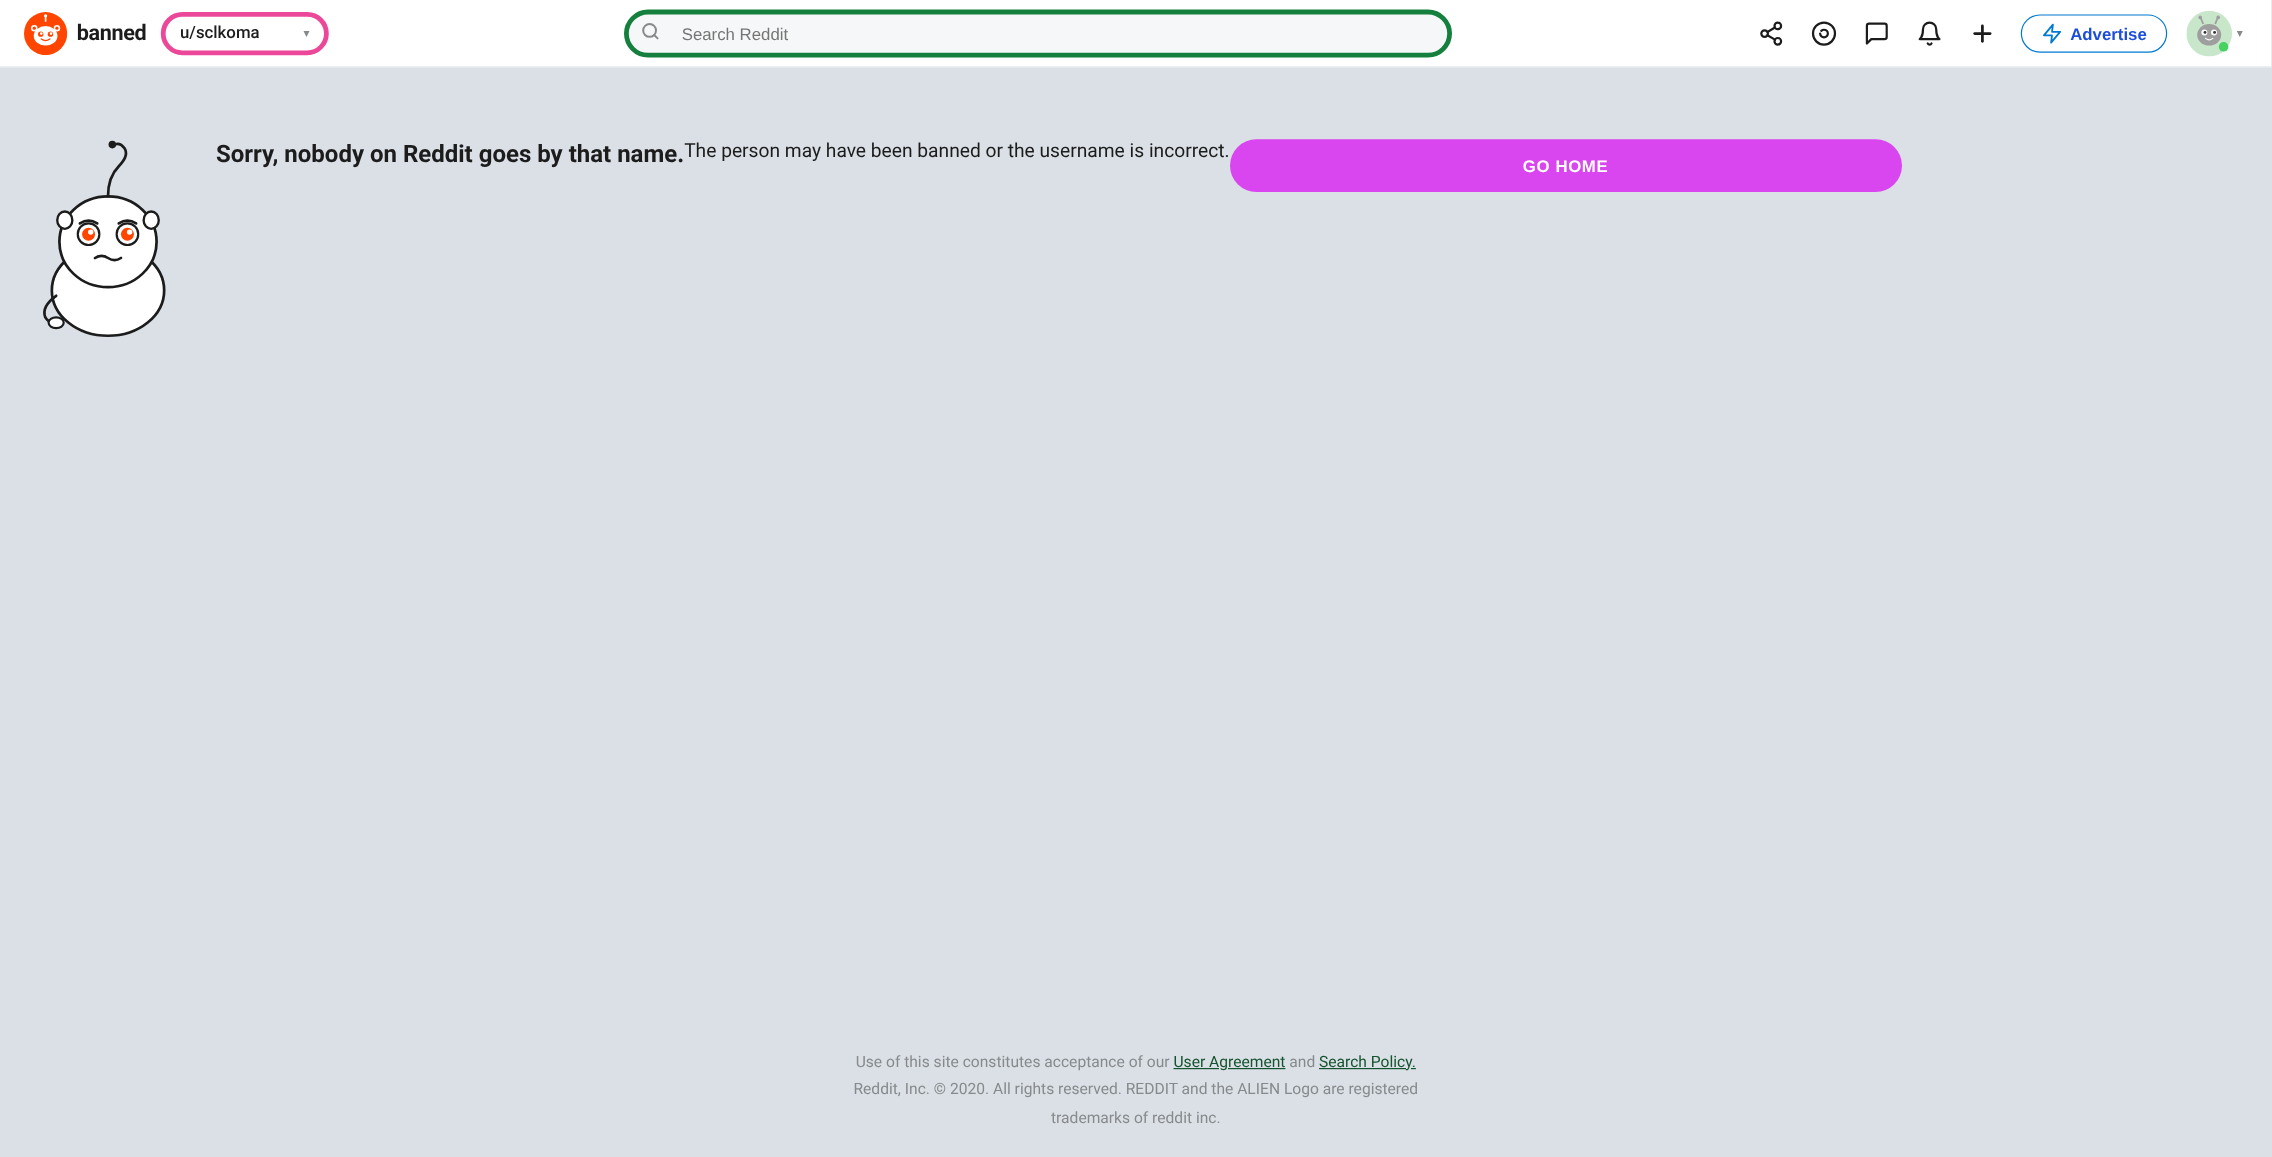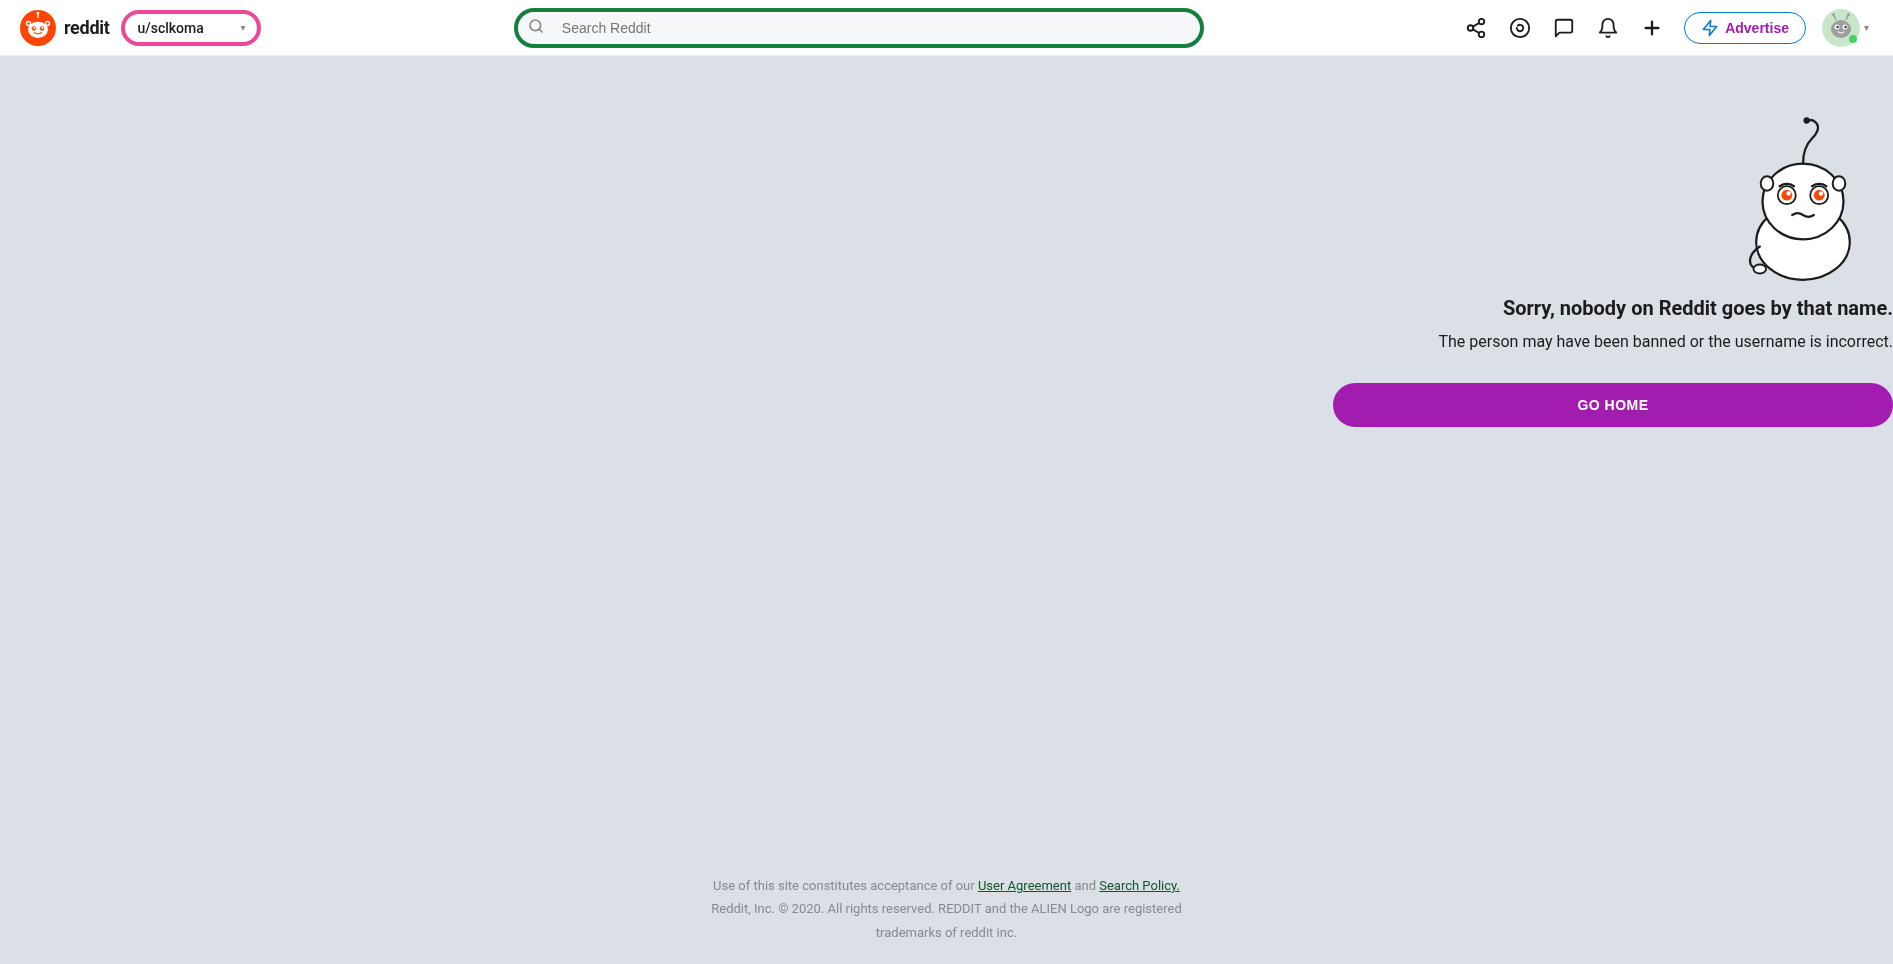--- a/index.html
+++ b/index.html
@@ -116,60 +116,60 @@
     .advertise-btn {
       display: flex;
       align-items: center;
       gap: 6px;
       border: 1px solid #0079d3;
       border-radius: 20px;
       padding: 6px 16px;
       cursor: pointer;
       font-size: 14px;
       font-weight: 700;
-      color: #a21caf;
+      color: #1d4ed8;
       background: #fff;
       white-space: nowrap;
     }
 
     .avatar-btn {
       display: flex;
       align-items: center;
       gap: 4px;
       cursor: pointer;
       border-radius: 20px;
       padding: 2px 4px;
     }
 
     
     .main-content {
       display: flex;
-      flex-direction: column;
-      align-items: flex-end;
+      flex-direction: row;
+      align-items: flex-start;
       padding-top: 60px;
       min-height: calc(100vh - 56px);
     }
 
     .error-title {
       font-size: 20px;
       font-weight: 700;
       color: #1c1c1c;
       margin-bottom: 12px;
       text-align: center;
     }
 
     .error-subtitle {
       font-size: 16px;
       color: #1c1c1c;
       margin-bottom: 32px;
       text-align: center;
     }
 
     .go-home-btn {
-      background: #a21caf;
+      background: #d946ef;
       color: #fff;
       border: none;
       border-radius: 30px;
       padding: 14px 0;
       font-size: 14px;
       font-weight: 700;
       letter-spacing: 0.5px;
       cursor: pointer;
       width: 560px;
       text-transform: uppercase;
@@ -216,21 +216,21 @@
       <path d="M16 25 Q20 28 24 25" stroke="#FF4500" stroke-width="1.2" fill="none" stroke-linecap="round"></path>
 
       <circle cx="9.5" cy="15" r="3" fill="white"></circle>
       <circle cx="30.5" cy="15" r="3" fill="white"></circle>
       <circle cx="9.5" cy="15" r="1.5" fill="#FF4500"></circle>
       <circle cx="30.5" cy="15" r="1.5" fill="#FF4500"></circle>
 
       <line x1="20" y1="9" x2="20" y2="4" stroke="white" stroke-width="1.5"></line>
       <circle cx="20" cy="3.5" r="1.5" fill="white"></circle>
     </svg>
-    <span class="reddit-wordmark">reddit</span>
+    <span class="reddit-wordmark">banned</span>
   </a>
 
   <div class="user-dropdown">
     <span>u/sclkoma</span>
     <span class="dropdown-arrow">▾</span>
   </div>
 
   <div class="search-bar">
     <span class="search-icon-wrap">
       <svg width="16" height="16" viewBox="0 0 24 24" fill="none" stroke="#878a8c" stroke-width="2.5" stroke-linecap="round" stroke-linejoin="round">

